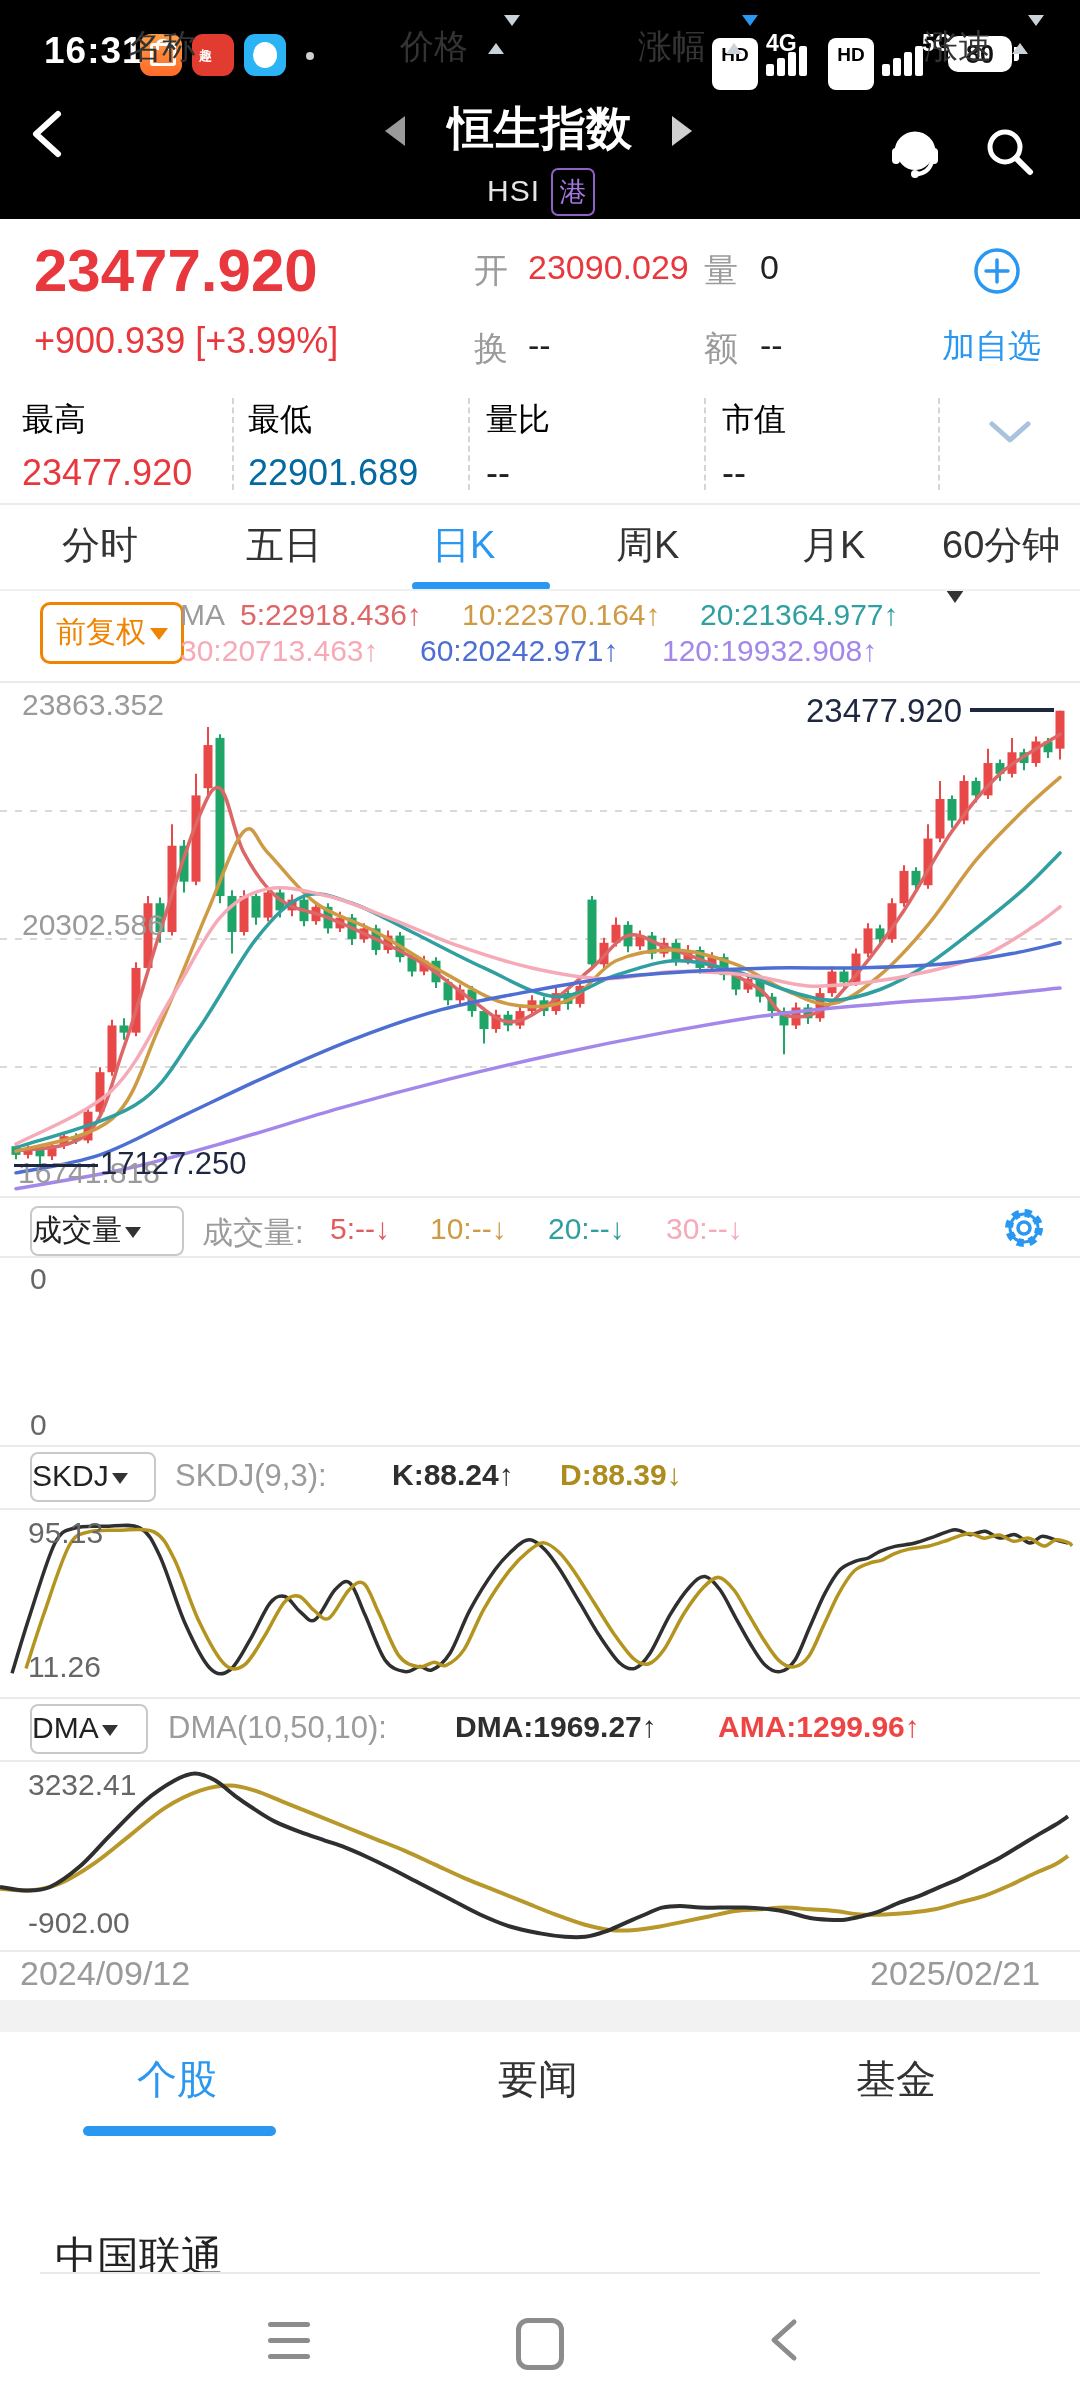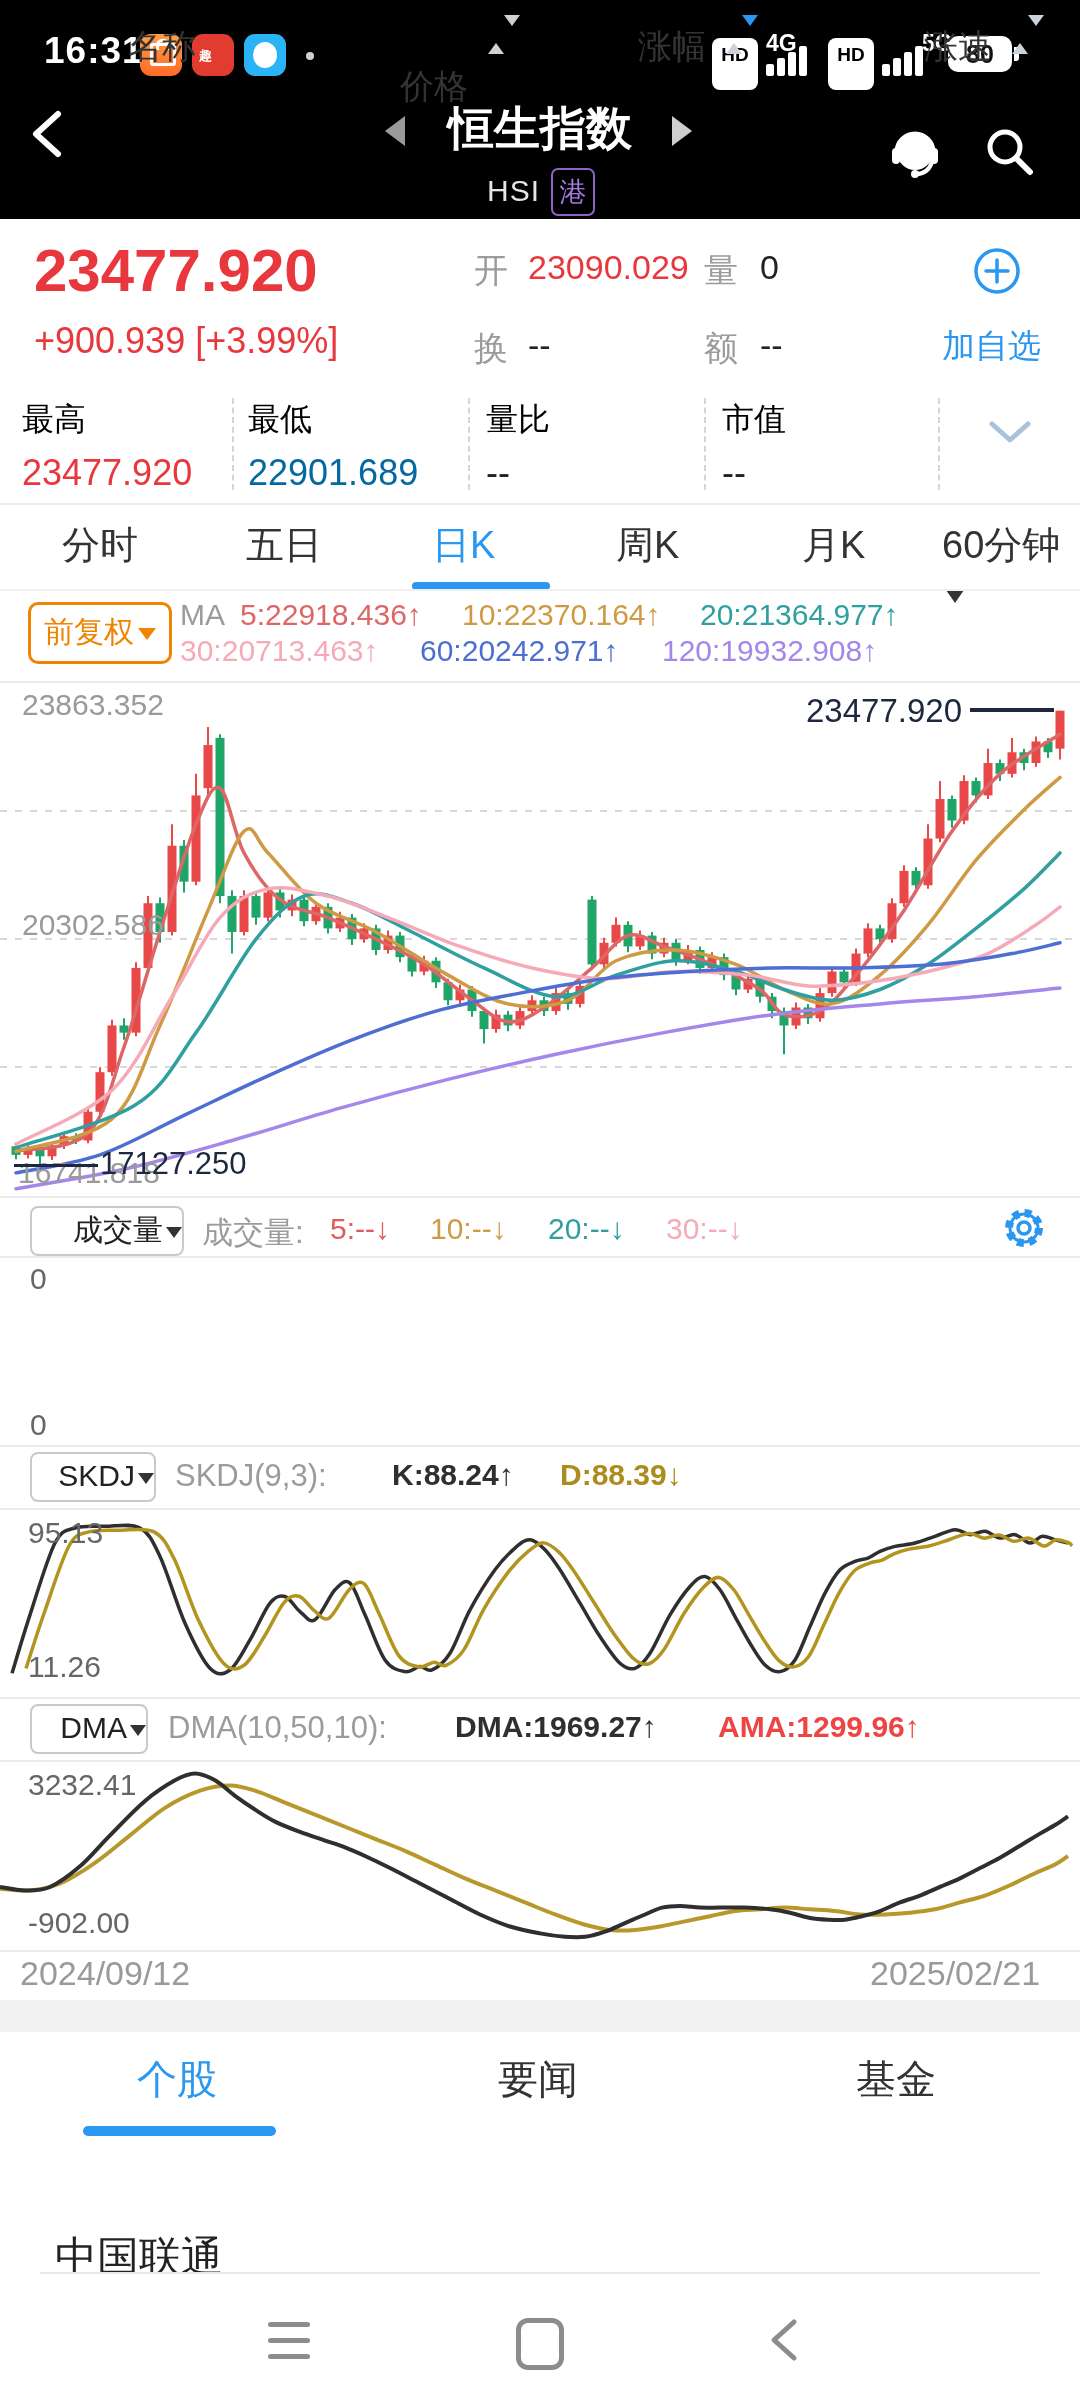--- a/index.html
+++ b/index.html
@@ -42,31 +42,31 @@
   .statlabel{top:398px;color:#000000;font-size:32px;}
   .statval{top:452px;font-size:36px;}
   .vdash{top:398px;height:92px;border-left:2px dashed #d5d5d5;width:0;}
   .statsdivider{left:0;top:503px;width:1080px;height:0;border-top:2px solid #ebebeb;}
   
   .ptab{top:520px;font-size:38px;color:#333;}
   .ptab.active{color:#2a97f0;}
   .tabunderline{left:412px;top:582px;width:138px;height:8px;background:#2a97f0;border-radius:4px;}
   .tabsdivider{left:0;top:589px;width:1080px;border-top:2px solid #f0f0f0;}
   
-  .adjustbtn{left:28px;top:602px;width:138px;height:56px;border:3px solid #f08300;border-radius:10px;color:#f08300;font-size:30px;text-align:center;line-height:54px;}
+  .adjustbtn{left:40px;top:602px;width:138px;height:56px;border:3px solid #f08300;border-radius:10px;color:#f08300;font-size:30px;text-align:center;line-height:54px;}
   .adjustbtn .dd{display:inline-block;width:0;height:0;border-left:9px solid transparent;border-right:9px solid transparent;border-top:12px solid #f08300;margin-left:4px;vertical-align:2px;}
   .maitem{font-size:30px;}
   .malegend-divider{left:0;top:681px;width:1080px;border-top:2px solid #ebebeb;}
   
   .chart-label{color:#9a9a9a;font-size:30px;}
   .annot{color:#1d2840;font-size:31px;}
   .annot-line{background:#1d2840;}
   .pane-divider{left:0;width:1080px;border-top:2px solid #ebebeb;}
   
-  .indbtn{border:2px solid #c9c9c9;border-radius:8px;color:#222;font-size:30px;text-align:right;}
+  .indbtn{border:2px solid #c9c9c9;border-radius:8px;color:#222;font-size:30px;text-align:left;}
   .indbtn .dd{display:inline-block;width:0;height:0;border-left:8px solid transparent;border-right:8px solid transparent;border-top:11px solid #333;margin-left:3px;vertical-align:2px;}
   .indformula{color:#9b9b9b;font-size:31px;}
   
   .datelabel{top:1954px;color:#9a9a9a;font-size:34px;}
   .grayband{left:0;top:2000px;width:1080px;height:32px;background:#f2f2f2;}
   
   .btab{top:2052px;font-size:40px;color:#333;}
   .btab.active{color:#2a97f0;}
   .btabline{left:83px;top:2126px;width:193px;height:10px;background:#2a97f0;border-radius:5px;}
   .tablehead{left:0;top:2140px;width:1080px;height:92px;background:#f5f6f7;}
@@ -437,21 +437,21 @@
 <span class="abs datelabel" style="left:870px;">2025/02/21</span>
 <div class="abs grayband"></div>
 
 <span class="abs btab active" style="left:137px;">个股</span>
 <span class="abs btab" style="left:498px;">要闻</span>
 <span class="abs btab" style="left:856px;">基金</span>
 <div class="abs btabline"></div>
 
 <div class="tablehead">
   <span class="th" style="left:128px;">名称</span>
-  <span class="th" style="left:400px;margin-top:40px;">价格</span>
+  <span class="th" style="left:400px;">价格</span>
   <span class="sort" style="left:488px;"><span class="up"></span><span class="down"></span></span>
   <span class="th" style="left:638px;">涨幅</span>
   <span class="sort" style="left:726px;"><span class="up"></span><span class="down on"></span></span>
   <span class="th" style="left:924px;">涨速</span>
   <span class="sort" style="left:1012px;"><span class="up"></span><span class="down"></span></span>
 </div>
 
 <div class="abs stockrow">中国联通</div>
 <div class="abs rowdivider"></div>
 

